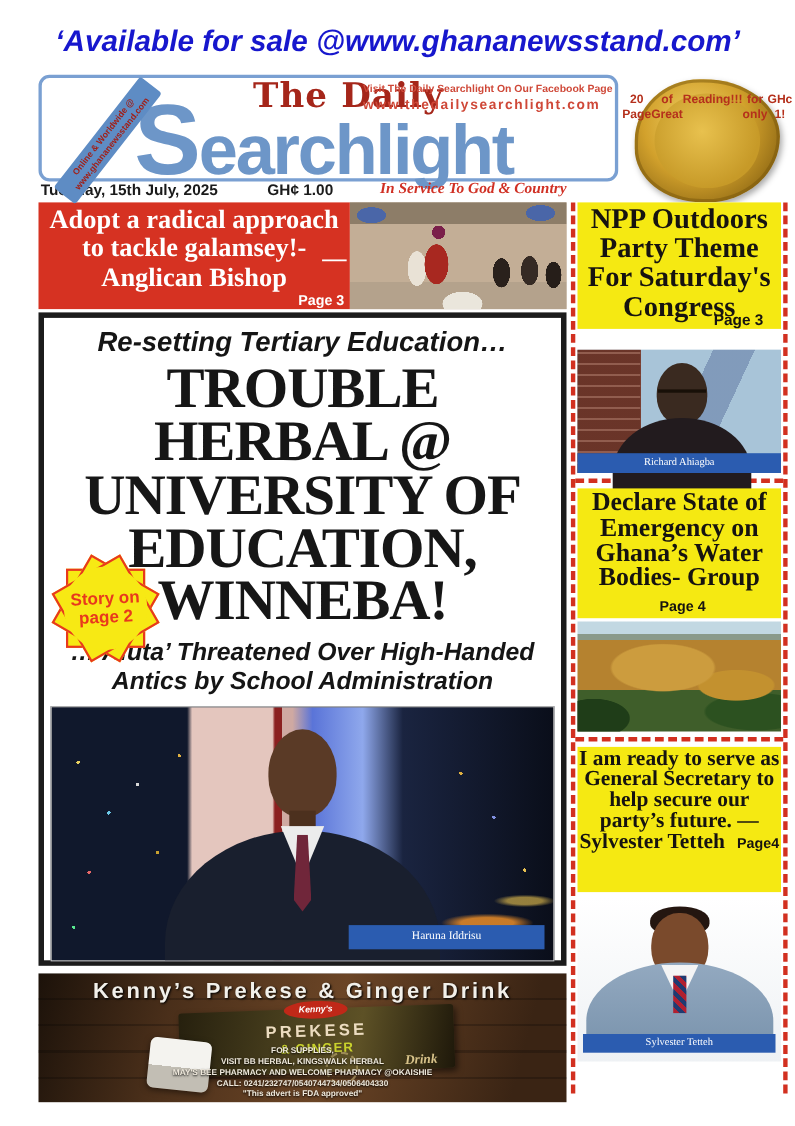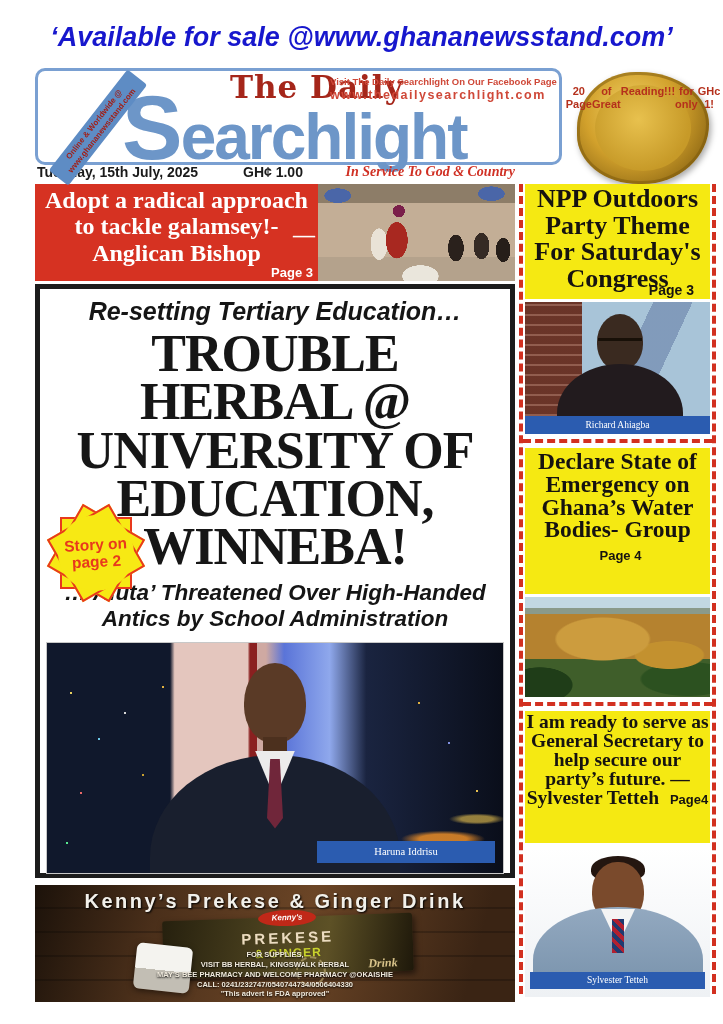--- a/index.html
+++ b/index.html
@@ -107,29 +107,29 @@
   .cap-main{position:absolute;right:8px;bottom:10px;width:178px;height:22px;background:#2b5cb0;
     color:#fff;font-family:"Liberation Serif",serif;font-size:10.5px;line-height:22px;text-align:center;}
 
   
   .right-col{position:absolute;left:519px;top:184px;width:197px;height:810px;
     border-left:4px dashed #d23020;border-right:4px dashed #d23020;background:#fff;
     box-sizing:border-box;padding:0 2px;}
   .ybox{position:relative;background:#f5e912;color:#161310;text-align:center;
     font-family:"Liberation Serif",serif;font-weight:bold;box-sizing:border-box;padding:2px 1px;}
   .y1{height:115px;font-size:26px;line-height:1.02;}
-  .y2{height:146px;font-size:23.5px;line-height:0.97;margin-top:0;}
+  .y2{height:118px;font-size:23.5px;line-height:0.97;margin-top:0;}
   .y3{height:132px;font-size:19.5px;line-height:0.97;}
   .pref-abs{position:absolute;right:16px;bottom:2px;font-family:"Liberation Sans",sans-serif;
     font-size:14px;font-weight:bold;}
   .pref-inline{font-family:"Liberation Sans",sans-serif;font-size:13px;font-weight:bold;margin-left:6px;}
   .sep{border-top:4px dashed #d23020;margin:5px -2px;}
   .caption-bar{position:absolute;left:0;right:0;bottom:0;height:18px;background:#2b5cb0;
     color:#fff;font-family:"Liberation Serif",serif;font-size:9.5px;line-height:18px;text-align:center;}
-  .photo-npp{position:relative;height:132px;margin-top:3px;background-color:#a8c4d8;
+  .photo-npp{position:relative;height:112px;margin-top:19px;background-color:#a8c4d8;
     background-repeat:no-repeat;background-image:
     repeating-linear-gradient(0deg,rgba(60,20,10,.28) 0 8px,rgba(240,220,200,.18) 8px 10px),
     linear-gradient(115deg,transparent 0 52%,rgba(40,60,120,.30) 52% 68%,transparent 68%),
     linear-gradient(90deg,#7c4134 0 31%,#a8c4d8 31% 100%);
     background-size:31% 100%,100% 100%,100% 100%;}
   .p-head{position:absolute;left:72px;top:12px;width:46px;height:56px;background:#3a2a20;
     border-radius:50% 50% 46% 46%;}
   .p-glasses{position:absolute;left:73px;top:36px;width:44px;height:0;border-top:3px solid #181008;}
   .p-body{position:absolute;left:32px;top:62px;width:126px;height:70px;background:#221b1e;
     border-radius:50% 50% 0 0 / 70% 70% 0 0;}

